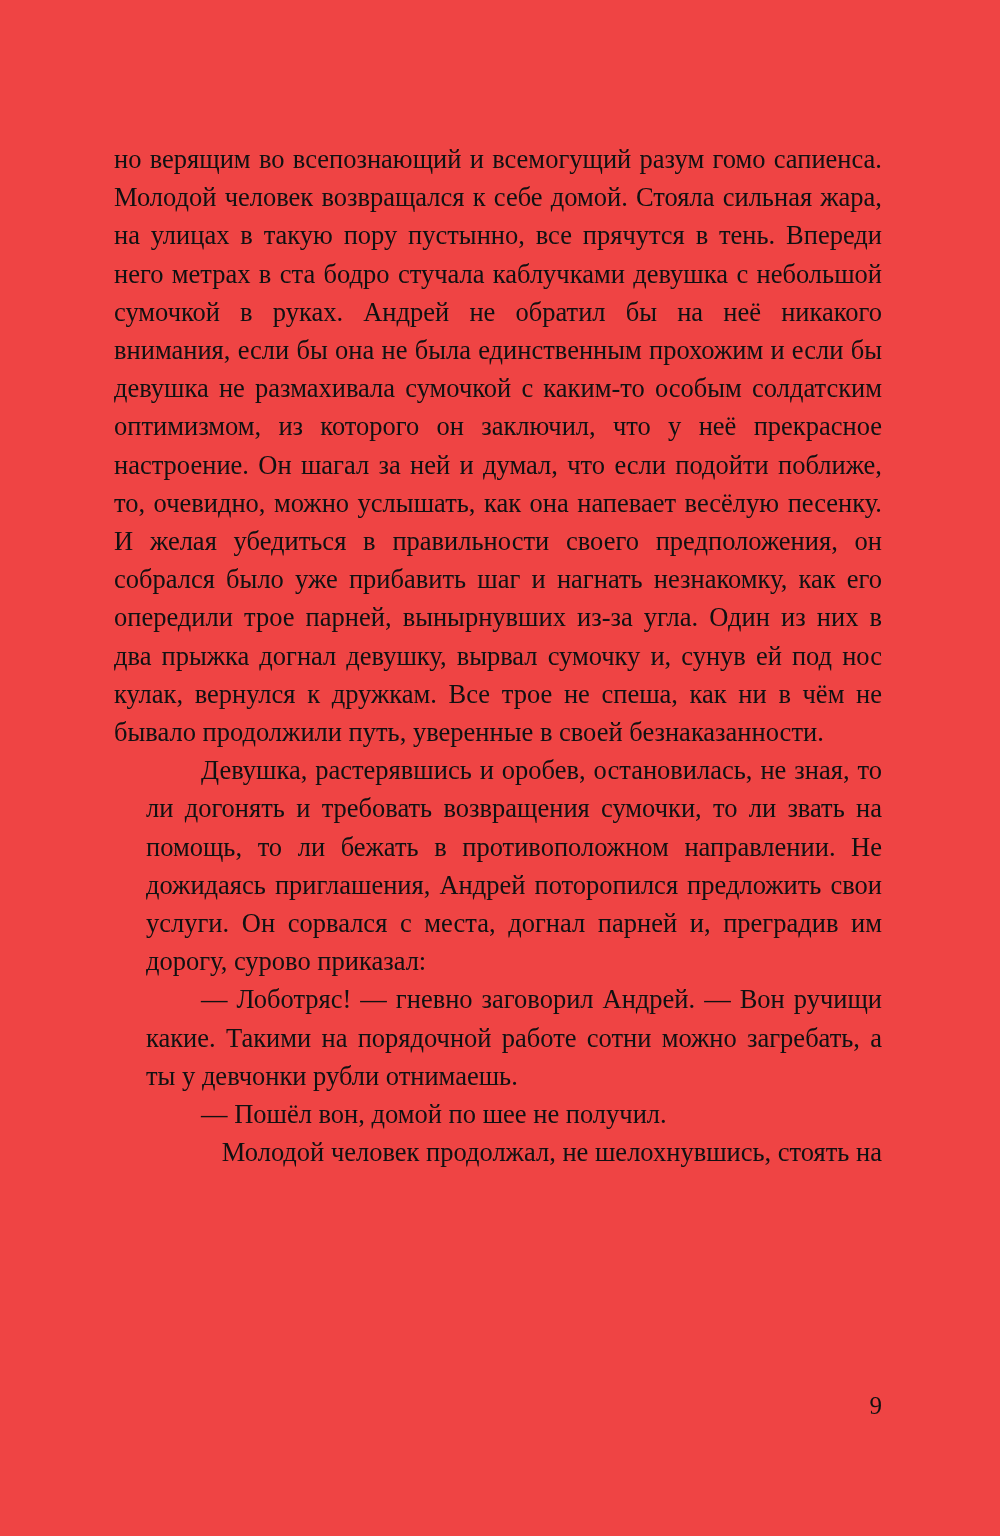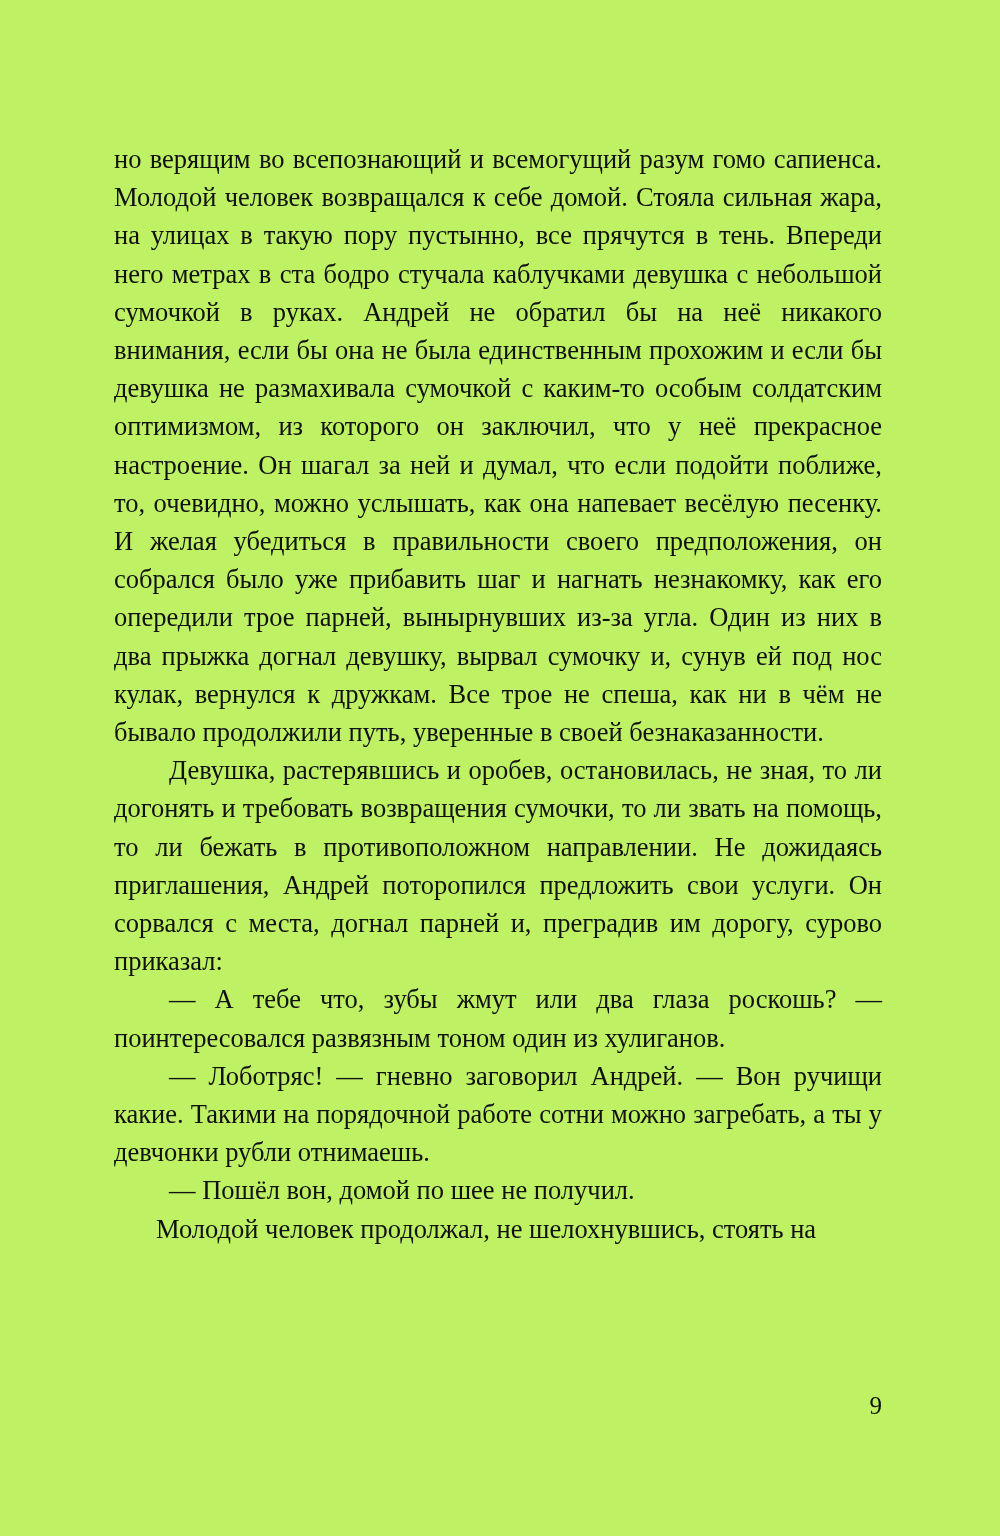--- a/index.html
+++ b/index.html
@@ -5,21 +5,21 @@
 <style>
   html, body {
     margin: 0;
     padding: 0;
     background: #ffffff;
   }
   .page {
     position: relative;
     width: 1000px;
     height: 1536px;
-    background: #bef264;
+    background: #ef4444;
     overflow: hidden;
     box-sizing: border-box;
   }
   .text-column {
     position: absolute;
     left: 114px;
     top: 140px;
     width: 768px;
     font-family: "Liberation Serif", "DejaVu Serif", serif;
     font-size: 26.5px;
@@ -30,24 +30,25 @@
     -webkit-hyphens: manual;
     hyphens: manual;
   }
   .para {
     margin: 0;
     text-indent: 0;
     text-align: justify;
   }
   .para.indented {
     text-indent: 55px;
+    margin-left: 32px;
   }
   
   .para.continues {
-    text-align: left;
+    text-align: right;
     text-indent: 42px;
   }
   .page-number {
     position: absolute;
     left: 0;
     right: 118px;
     top: 1392px;
     text-align: right;
     font-family: "Liberation Serif", "DejaVu Serif", serif;
     font-size: 25px;
@@ -59,21 +60,20 @@
 
 <div class="page">
 
   <div class="text-column">
 
     <p class="para">но верящим во всепознающий и всемогущий разум гомо сапиенса. Молодой человек возвращался к себе домой. Стояла сильная жара, на улицах в такую пору пустынно, все прячутся в тень. Впереди него метрах в ста бодро стучала каблучками девушка с небольшой сумочкой в руках. Андрей не обратил бы на неё никакого внимания, если бы она не была единственным прохожим и если бы девушка не размахивала сумочкой с каким-то особым солдатским оптимизмом, из которого он заключил, что у неё прекрасное настроение. Он шагал за ней и думал, что если подойти поближе, то, очевидно, можно услышать, как она напевает весёлую песенку. И желая убедиться в правильности своего предположения, он собрался было уже прибавить шаг и нагнать незнакомку, как его опередили трое парней, вынырнувших из-за угла. Один из них в два прыжка догнал девушку, вырвал сумочку и, сунув ей под нос кулак, вернулся к дружкам. Все трое не спеша, как ни в чём не бывало продолжили путь, уверенные в своей безнаказанности.</p>
 
     <p class="para indented">Девушка, растерявшись и оробев, остановилась, не зная, то ли догонять и требовать возвращения сумочки, то ли звать на помощь, то ли бежать в противоположном направлении. Не дожидаясь приглашения, Андрей поторопился предложить свои услуги. Он сорвался с места, догнал парней и, преградив им дорогу, сурово приказал:</p>
 
 
-    <p class="para indented">— А тебе что, зубы жмут или два глаза роскошь? — поинтересовался развязным тоном один из хулиганов.</p>
 
     <p class="para indented">— Лоботряс! — гневно заговорил Андрей. — Вон ручищи какие. Такими на порядочной работе сотни можно загребать, а ты у девчонки рубли отнимаешь.</p>
 
 
     <p class="para indented">— Пошёл вон, домой по шее не получил.</p>
 
     <p class="para continues">Молодой человек продолжал, не шелохнувшись, стоять на</p>
 
   </div>
 

